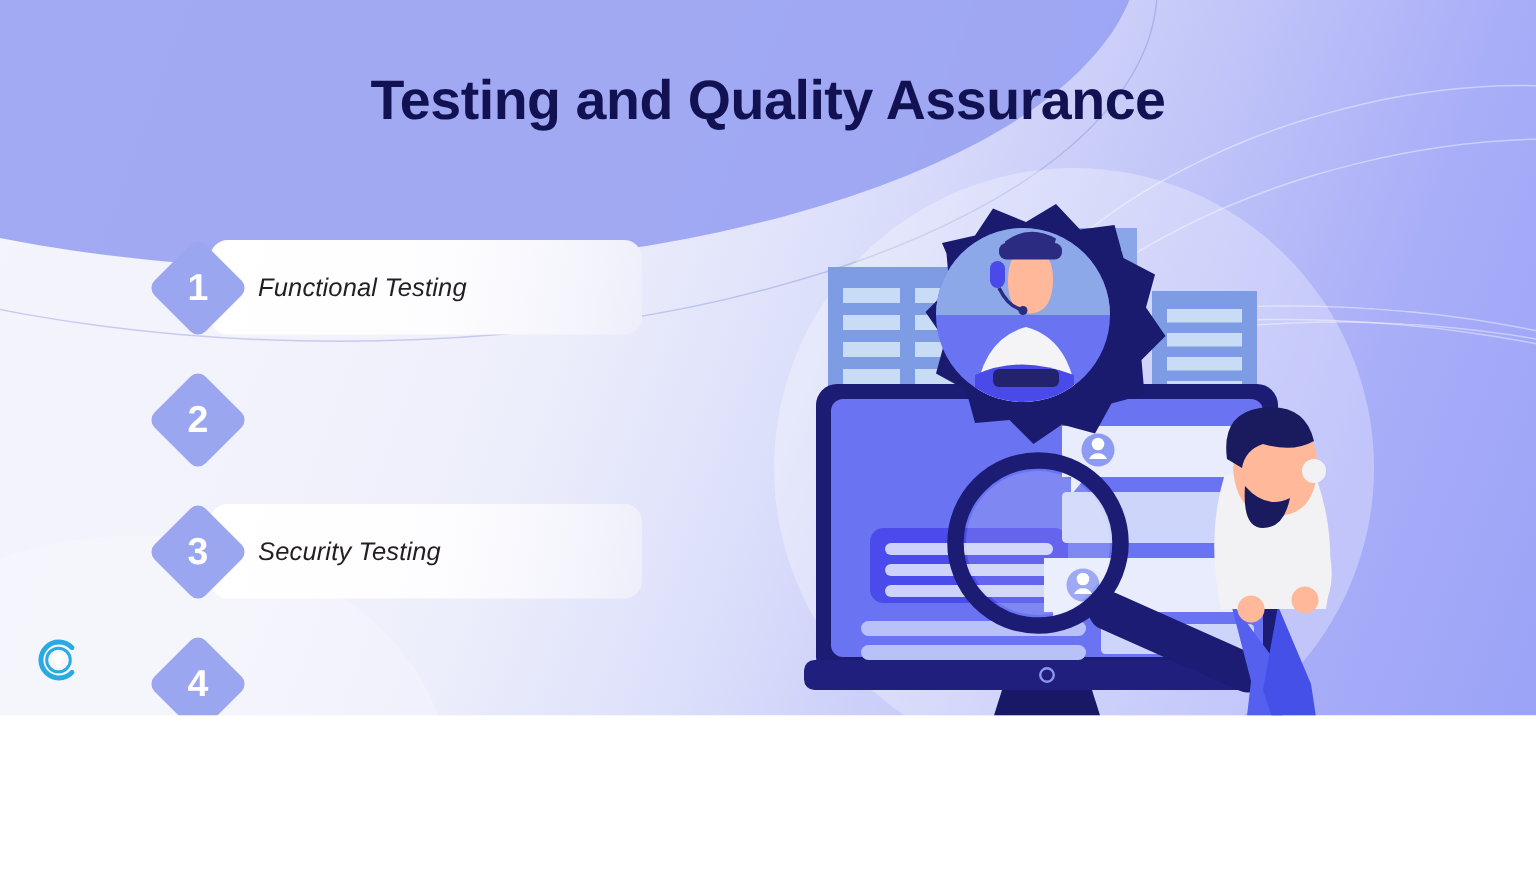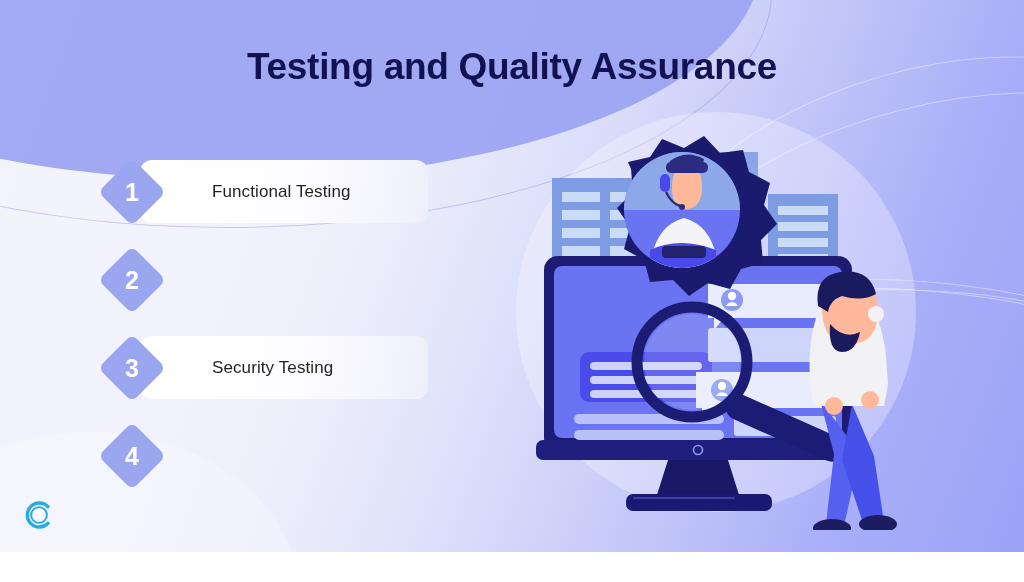--- a/index.html
+++ b/index.html
@@ -4,21 +4,21 @@
 <title>Testing and Quality Assurance</title>
 <style>
   html, body {
     margin: 0;
     padding: 0;
     background: #ffffff;
   }
   .slide {
     position: relative;
     width: 1024px;
-    height: 552px;
+    height: 477px;
     overflow: hidden;
     font-family: "Liberation Sans", sans-serif;
     background: linear-gradient(110deg,
         #f4f4fd 0%,
         #f2f2fc 26%,
         #eceefb 38%,
         #dcdffa 52%,
         #c3c7f8 68%,
         #a9aef8 84%,
         #9ba3f7 100%);
@@ -111,25 +111,26 @@
     border-radius: 12px;
     background: linear-gradient(100deg,
         #ffffff 0%,
         #fdfdff 55%,
         #f3f3fc 88%,
         #eeeefb 100%);
     display: flex;
     align-items: center;
   }
   .item-label {
-    margin-left: 72px;
+    margin-left: 32px;
     font-size: 17px;
     color: #231f20;
     letter-spacing: 0.1px;
     white-space: nowrap;
+    font-style: italic;
   }
   .item-badge {
     position: absolute;
     left: 0;
     top: 8px;
     width: 48px;
     height: 48px;
     background: #9aa6f0;
     border-radius: 7px;
     transform: rotate(45deg);

